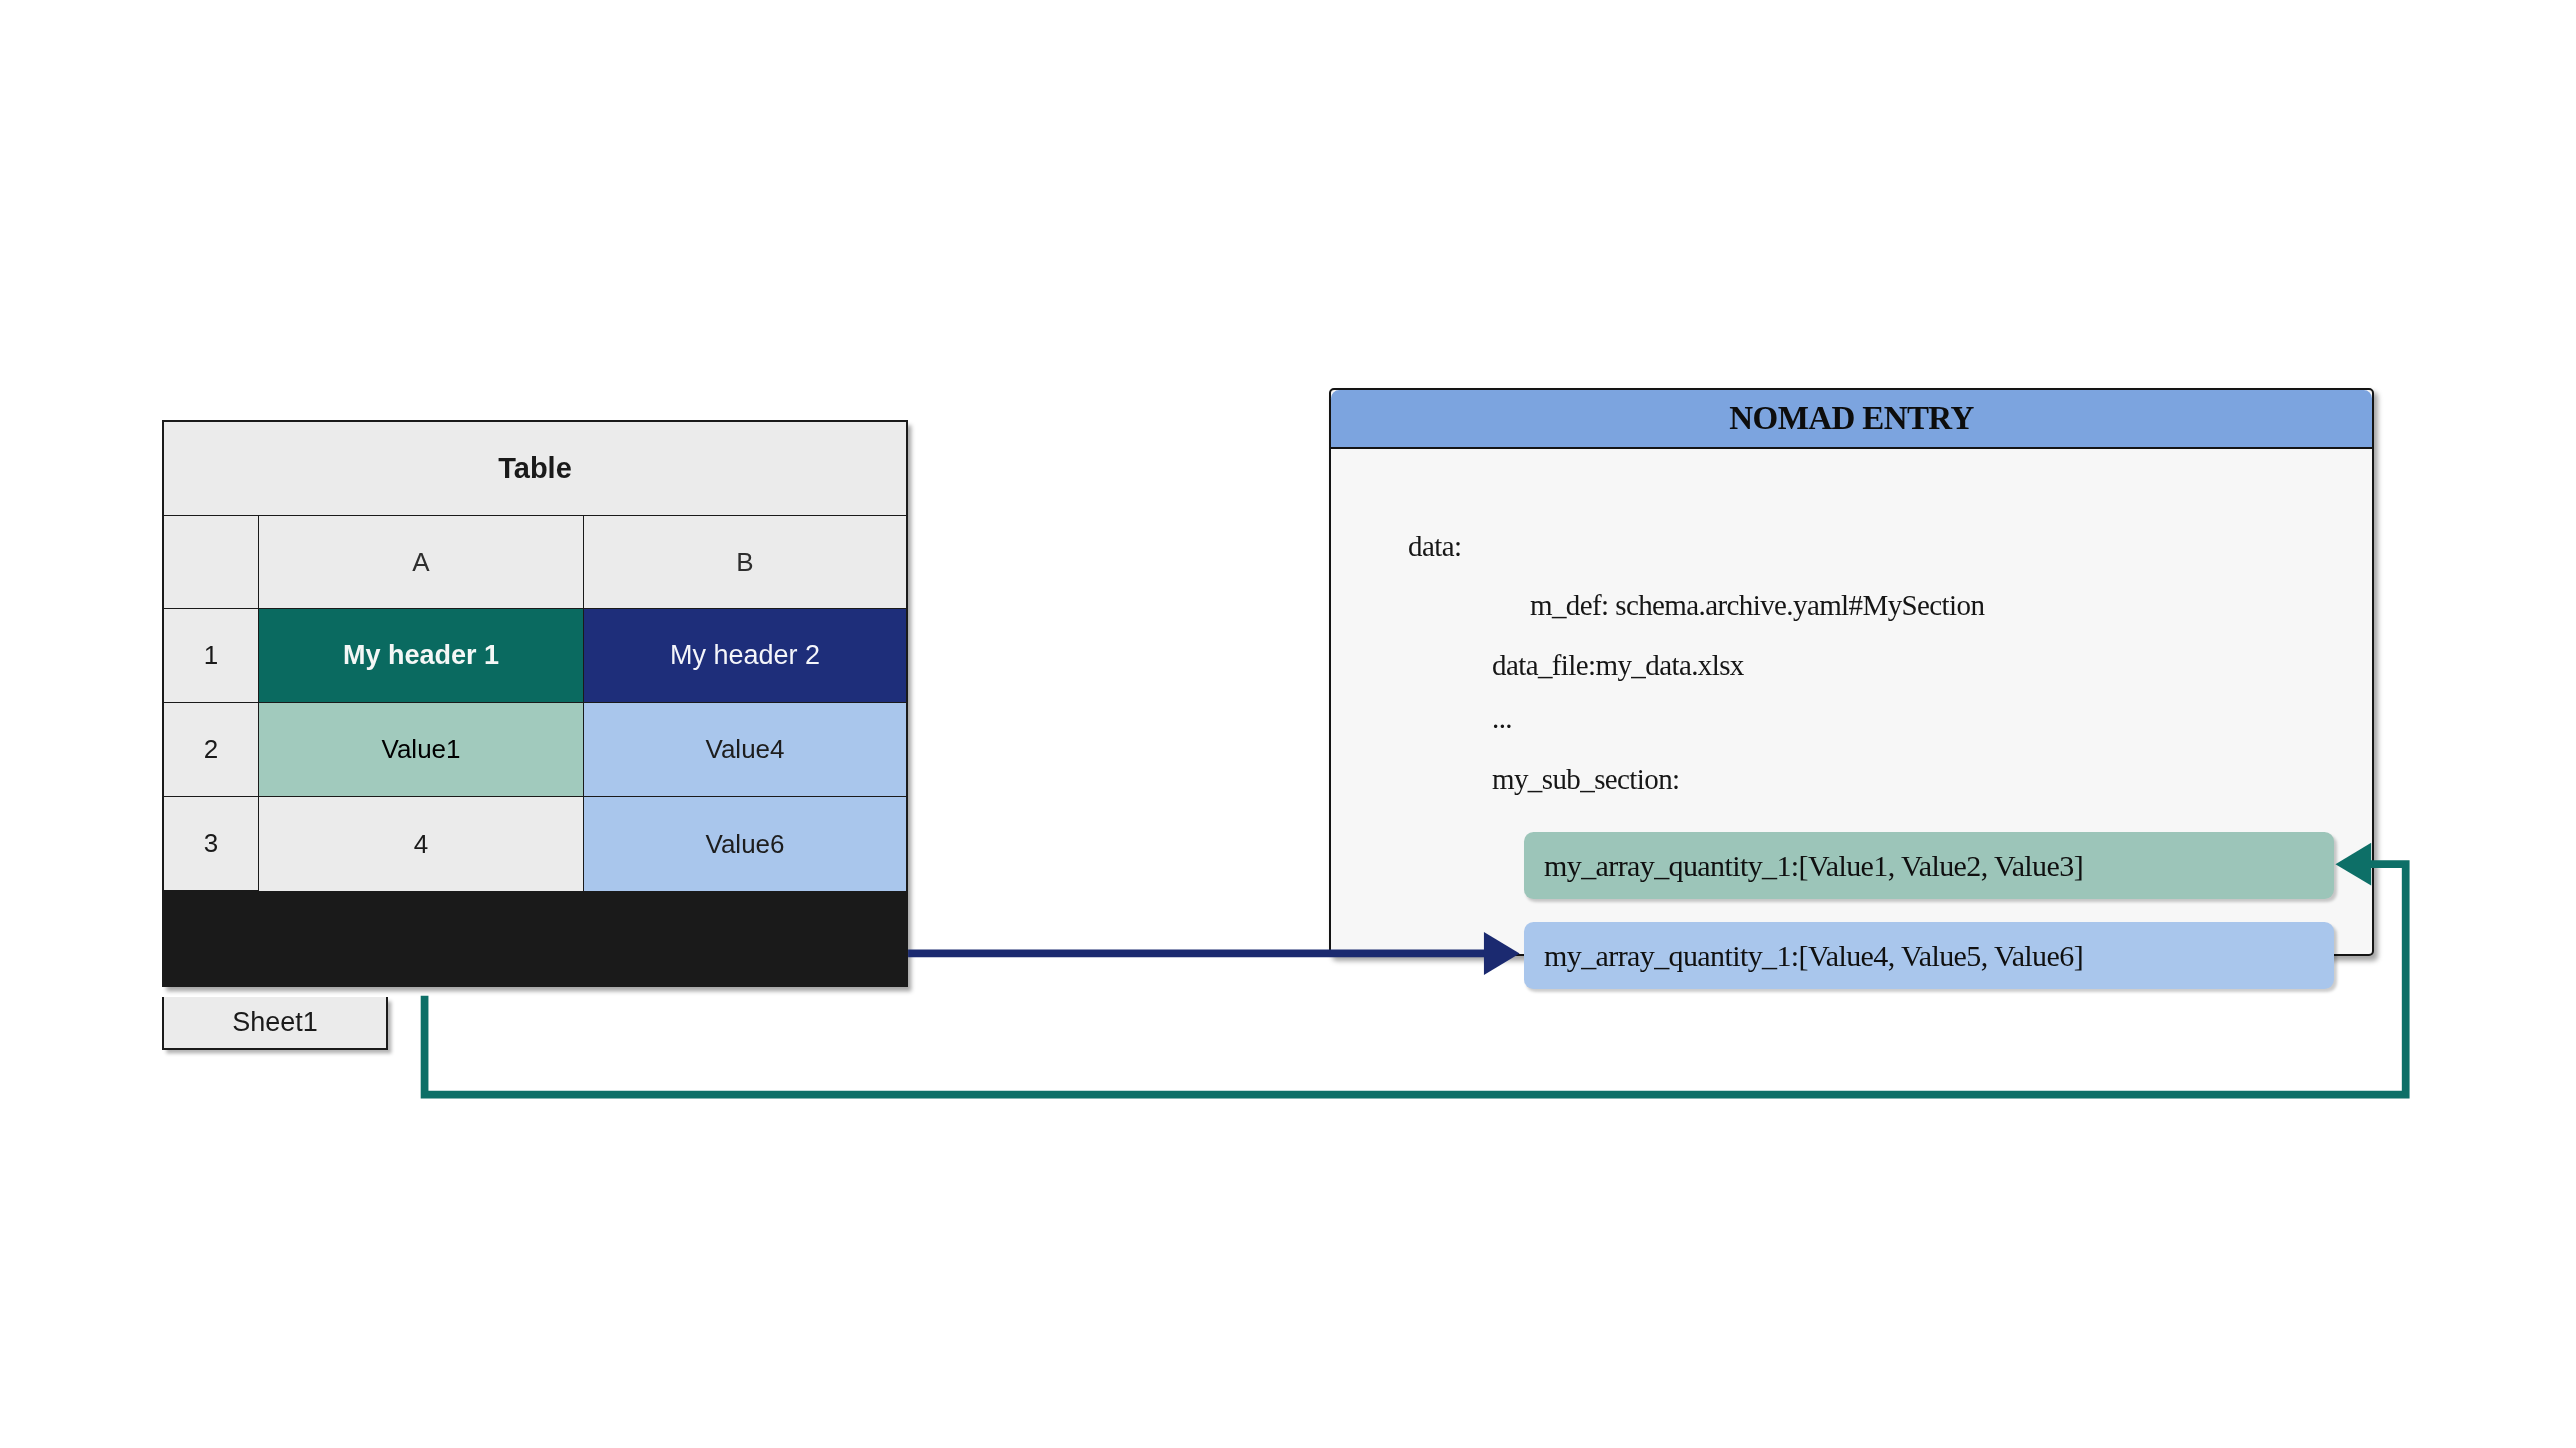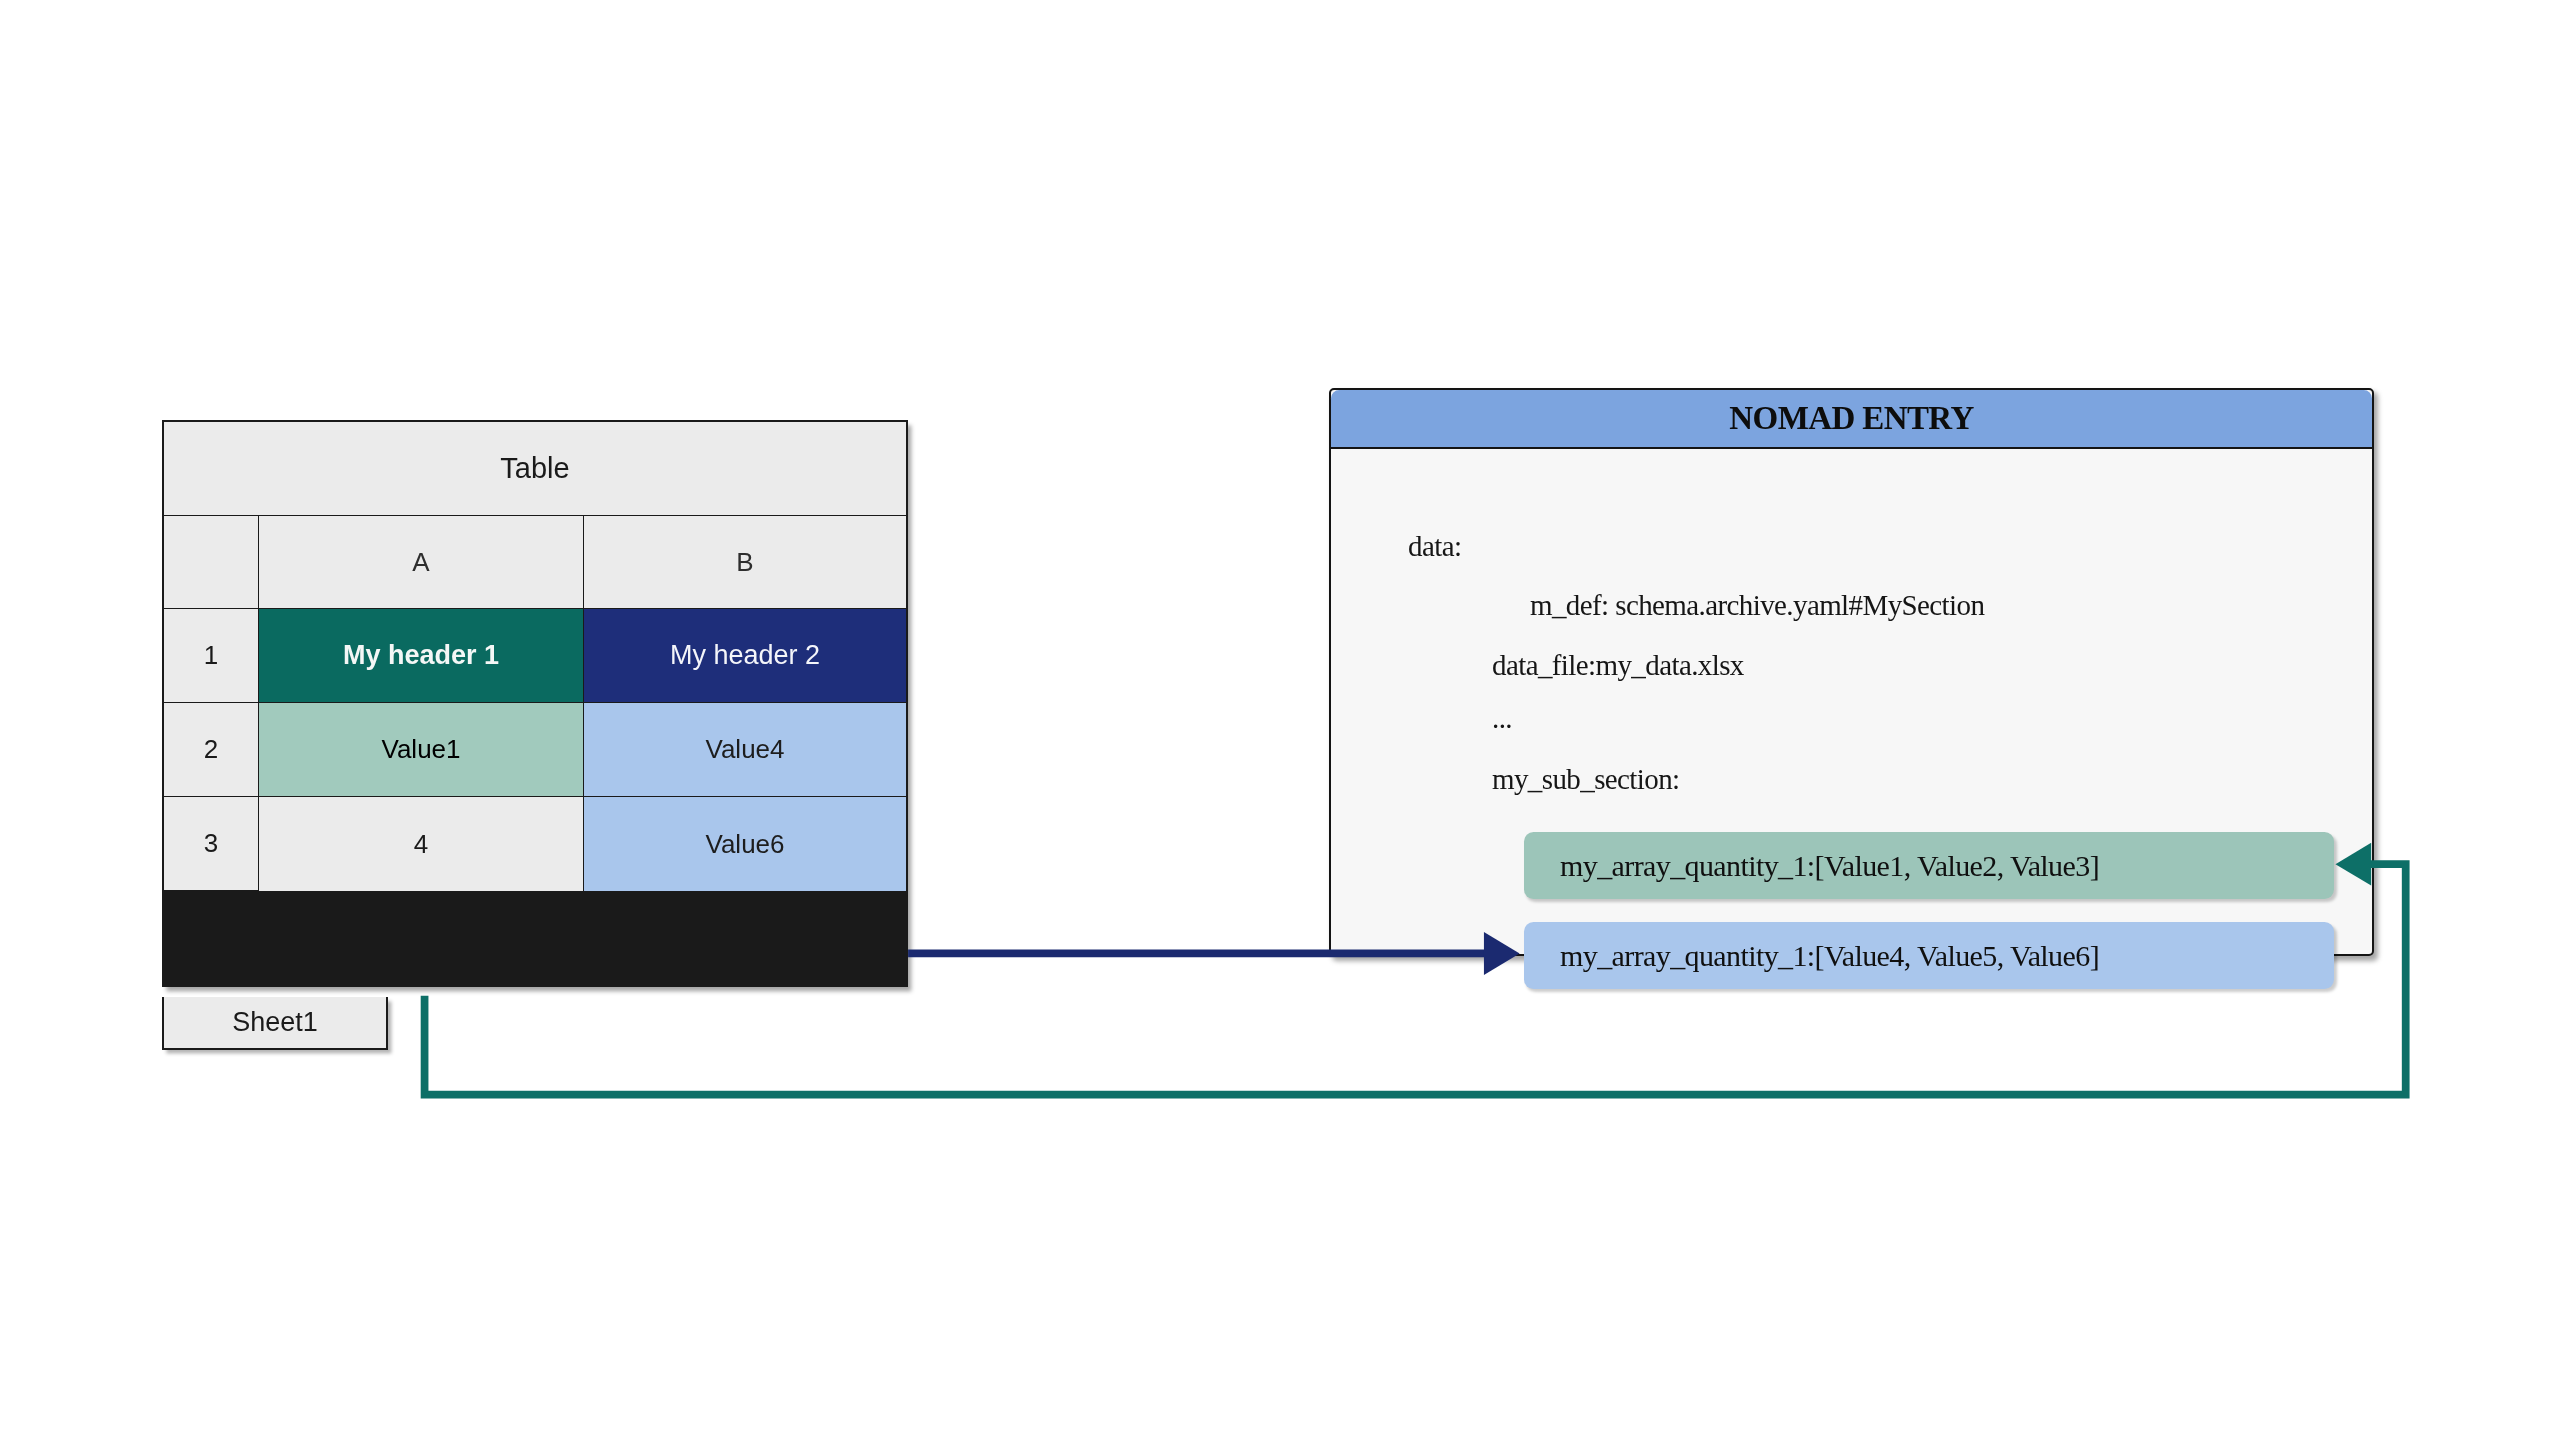--- a/index.html
+++ b/index.html
@@ -23,21 +23,21 @@
   }
   .cell {
     display: flex; align-items: center; justify-content: center;
     background: var(--cell-gray, #ebebeb);
     border-right: 1.8px solid var(--border-dark, #1a1a1a);
     border-bottom: 1.8px solid var(--border-dark, #1a1a1a);
     font-size: 26px;
   }
   .cell.last-col { border-right: none; }
   .cell.last-row { border-bottom: none; }
-  .title-cell { grid-column: 1 / 4; font-weight: normal; font-size: 29px; border-right: none; }
+  .title-cell { grid-column: 1 / 4; font-weight: bold; font-size: 29px; border-right: none; }
   .colhdr { color: #2e2e2e; }
   .rownum { color: #1a1a1a; }
   .hdr-a { background: var(--header-teal, #0a6a60); color: #f4f7f6; font-weight: bold; font-size: 27px; }
   .hdr-b { background: var(--header-navy, #1e2e7a); color: #f4f5fa; font-weight: normal; font-size: 27px; }
   .val-a { background: var(--cell-green, #a1cabd); color: #000000; }
   .val-b { background: var(--cell-blue, #a9c6ec); color: #1d1d1d; }
 
   .sheet-tab {
     position: absolute; left: 162px; top: 997px;
     width: 222px; height: 51px;
@@ -78,21 +78,21 @@
   .line-data        { left: 77px; top: 138px; }
   .line-mdef        { left: 161px; top: 197px; margin-left: 38px; }
   .line-datafile    { left: 161px; top: 257px; }
   .line-ellipsis    { left: 161px; top: 310px; }
   .line-subsection  { left: 161px; top: 371px; }
 
   .hl-box {
     position: absolute; left: 193px; width: 810px; height: 67px;
     border-radius: 9.5px;
     display: flex; align-items: center;
-    padding-left: 36px; box-sizing: border-box;
+    padding-left: 20px; box-sizing: border-box;
     font-size: 30px; letter-spacing: -0.6px; color: #101010;
     white-space: pre;
     box-shadow: 2.4px 3px 3px rgba(0,0,0,0.20);
   }
   .hl-green { top: 442px; background: var(--highlight-green, #9cc5b9); }
   .hl-blue  { top: 532px; background: var(--highlight-blue, #a9c6ec); }
 
   
   .arrows { position: absolute; left: 0; top: 0; pointer-events: none; }
 </style>

